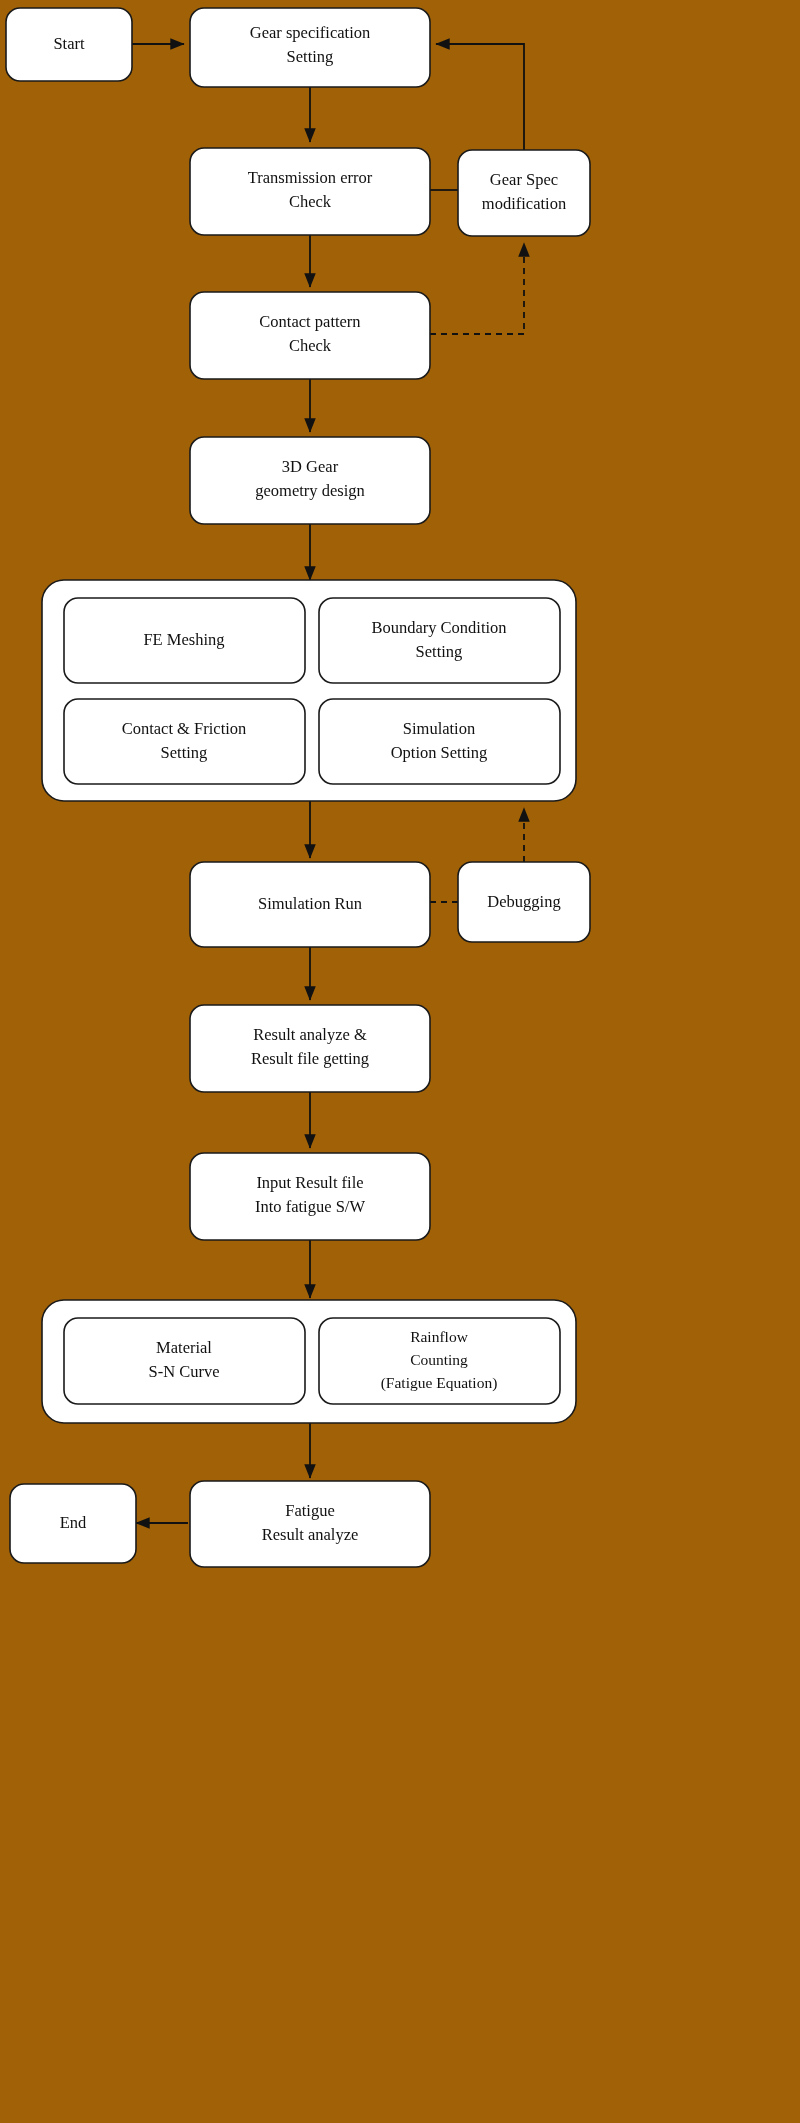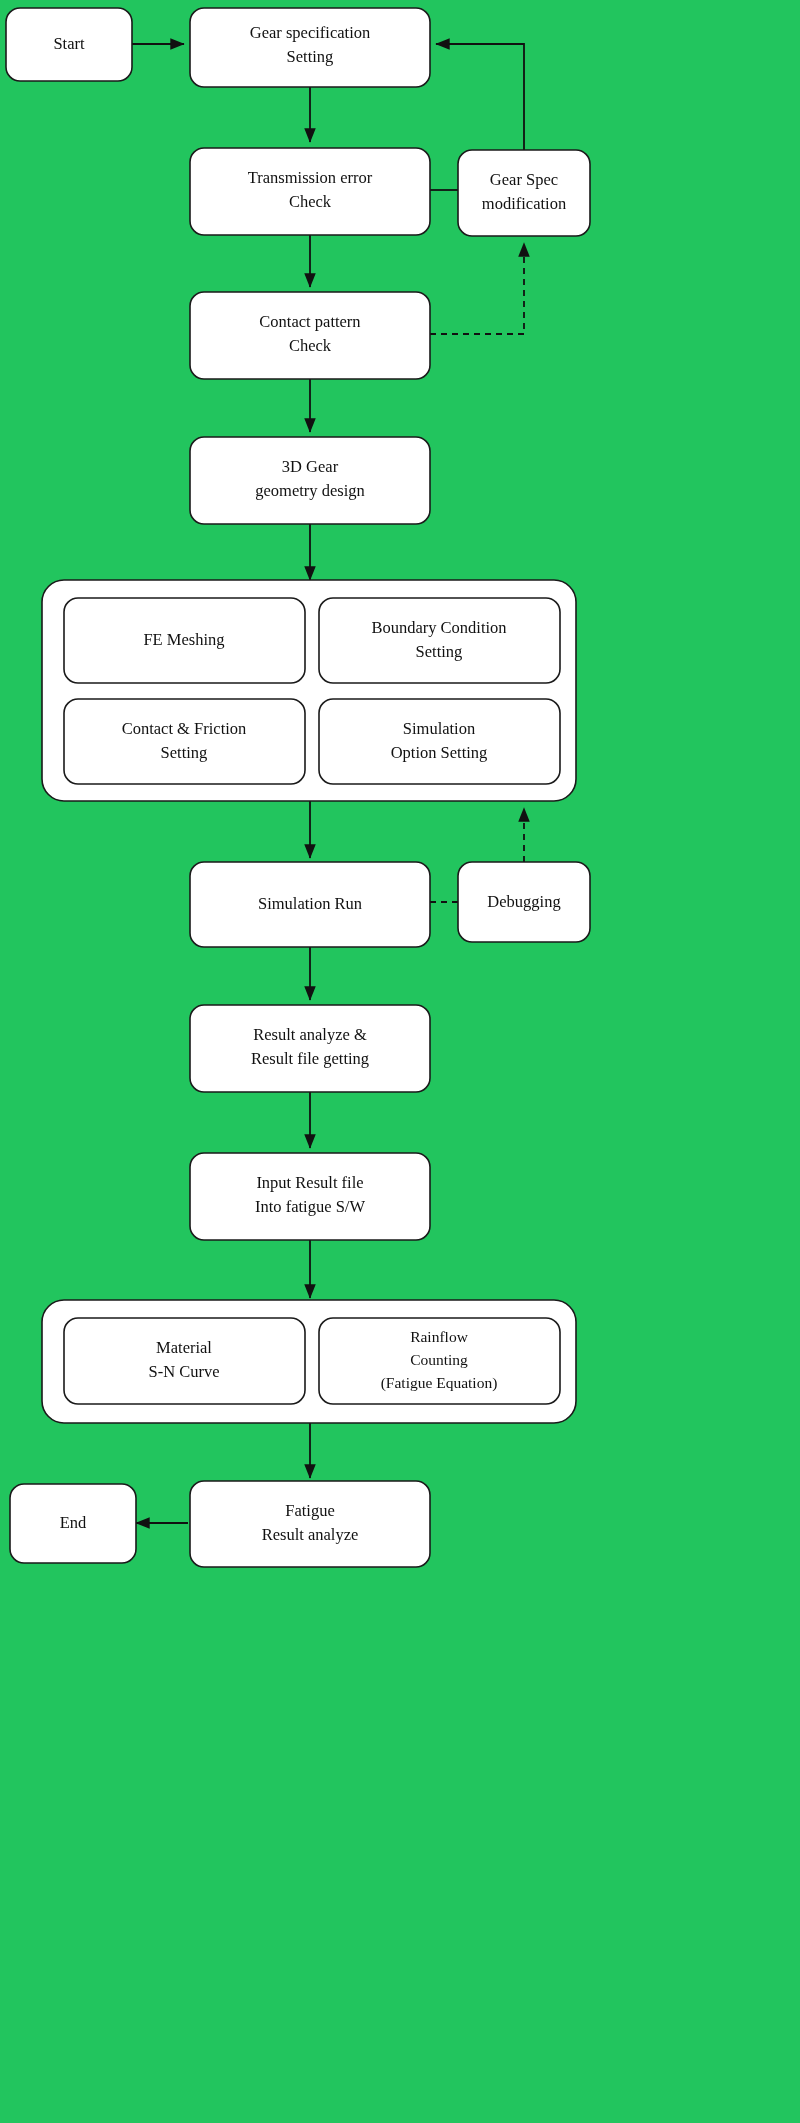--- a/index.html
+++ b/index.html
@@ -8,21 +8,21 @@
     padding: 0;
     background: #ffffff;
   }
   body {
     font-family: "Liberation Serif", "DejaVu Serif", serif;
   }
   #flow-root {
     position: relative;
     width: 800px;
     height: 2123px;
-    background: #22c55e;
+    background: #a16207;
     overflow: hidden;
   }
   svg#flow-svg {
     position: absolute;
     left: 0;
     top: 0;
     width: 800px;
     height: 2123px;
   }
   .node-rect {

